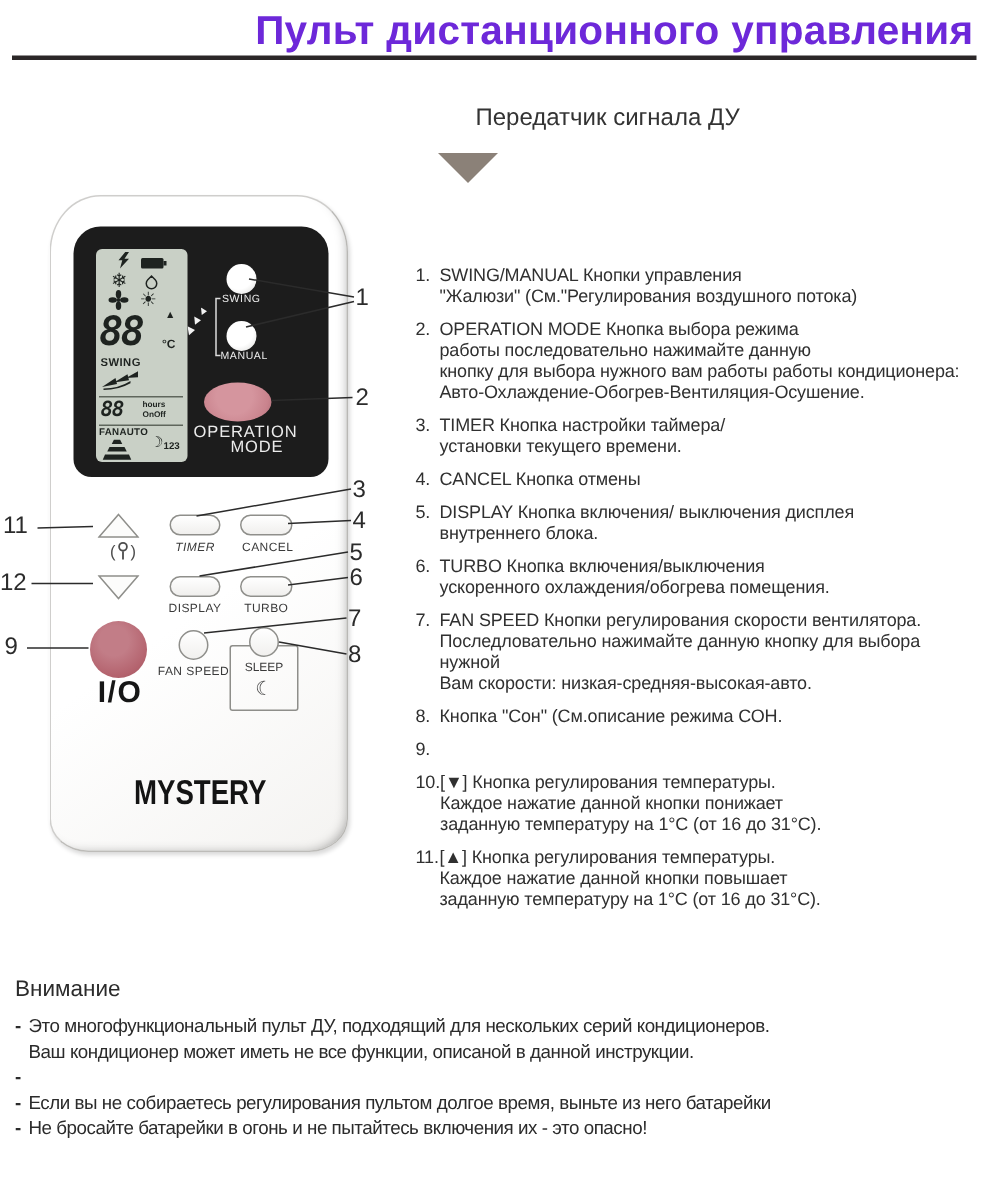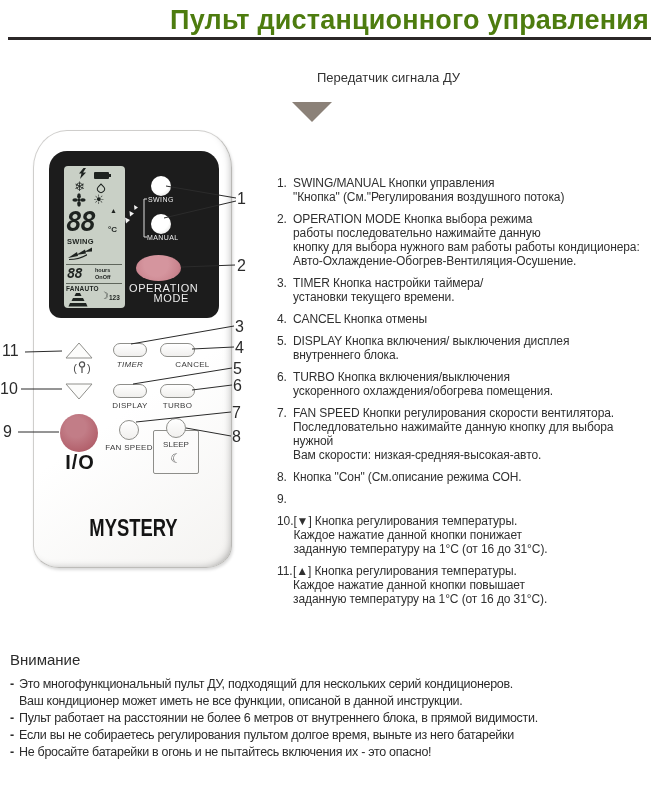--- a/index.html
+++ b/index.html
@@ -10,23 +10,23 @@
     --io-pink:#b4636e;
     --arrow-gray:#8b8178;
   }
   *{margin:0;padding:0;box-sizing:border-box;}
   html,body{background:#ffffff;}
   body{
     width:659px;height:795px;position:relative;overflow:hidden;
     font-family:"Liberation Sans","DejaVu Sans",sans-serif;color:var(--text-primary);
   }
   
-  .title{position:absolute;top:5px;right:10px;font-size:27px;font-weight:bold;letter-spacing:.2px;color:#4d7c0f;}
+  .title{position:absolute;top:5px;right:10px;font-size:27px;font-weight:bold;letter-spacing:.2px;color:#6d28d9;}
   .rule{position:absolute;top:37px;left:8px;right:8px;height:3px;background:#2b2728;}
-  .tx-label{position:absolute;left:269px;top:70px;font-size:13px;color:#333;padding-left:48px;}
+  .tx-label{position:absolute;left:269px;top:70px;font-size:16px;color:#333;padding-left:48px;}
   .tx-arrow{position:absolute;left:292px;top:102px;width:0;height:0;
     border-left:20px solid transparent;border-right:20px solid transparent;
     border-top:20px solid var(--arrow-gray);}
   
   .remote{position:absolute;left:33px;top:130px;width:199px;height:438px;
     background:linear-gradient(145deg,#ffffff 60%,#f4f3f1);
     border:1px solid #cfcecc;border-right-color:#b9b8b5;border-bottom-color:#bdbcb9;
     border-radius:34px 34px 26px 26px / 38px 38px 22px 22px;
     box-shadow:inset -5px -4px 8px -6px rgba(0,0,0,.35), 1px 2px 3px rgba(0,0,0,.15);}
   .panel{position:absolute;left:15px;top:20px;width:170px;height:167px;
@@ -69,21 +69,21 @@
   .lbl-opmode{position:absolute;left:80px;top:132px;width:60px;text-align:right;
     color:#ececec;font-size:11px;line-height:10px;letter-spacing:.6px;white-space:pre-line;}
   .btn-oval{position:absolute;width:34px;height:14px;border-radius:8px;border:1px solid #8f8f8b;
     background:linear-gradient(#ffffff,#f0efed);}
   .b-timer{left:79px;top:212px;} .b-cancel{left:126px;top:212px;width:35px;}
   .b-display{left:79px;top:253px;} .b-turbo{left:126px;top:253px;width:35px;}
   .btn-circle{position:absolute;width:20px;height:20px;border-radius:50%;border:1px solid #8f8f8b;
     background:linear-gradient(#ffffff,#f1f0ee);}
   .b-fan{left:85px;top:289px;} .b-sleep{left:132px;top:287px;}
   .w-lbl{position:absolute;font-size:8px;color:#3a3a3a;letter-spacing:.3px;text-align:center;}
-  .lbl-timer{left:79px;top:229px;width:34px;font-style:italic;} .lbl-cancel{left:138px;top:229px;width:41px;}
+  .lbl-timer{left:79px;top:229px;width:34px;font-style:italic;} .lbl-cancel{left:124px;top:229px;width:41px;}
   .lbl-display{left:73px;top:270px;width:46px;} .lbl-turbo{left:126px;top:270px;width:35px;}
   .lbl-fanspeed{left:63px;top:312px;width:64px;}
   .sleep-box{position:absolute;left:119px;top:299px;width:46px;height:44px;border:1px solid #8e8e8a;border-radius:2px;padding-left:44px;}
   .lbl-sleep{position:absolute;left:0;top:9px;width:100%;text-align:center;font-size:8px;color:#3a3a3a;}
   .sleep-moon{position:absolute;left:0;top:20px;width:100%;text-align:center;font-size:13px;color:#4a4a4a;}
   .btn-io{position:absolute;left:26px;top:283px;width:38px;height:38px;border-radius:50%;
     background:radial-gradient(circle at 42% 35%,#c27d87 30%,var(--io-pink) 70%,#9c525c);}
   .lbl-io{position:absolute;left:8px;top:320px;width:76px;text-align:center;
     font-size:20px;font-weight:600;letter-spacing:1px;color:#161616;}
   .tri-btn{position:absolute;}
@@ -218,28 +218,28 @@
 
 <span class="co co1">1</span>
 <span class="co co2">2</span>
 <span class="co co3">3</span>
 <span class="co co4">4</span>
 <span class="co co5">5</span>
 <span class="co co6">6</span>
 <span class="co co7">7</span>
 <span class="co co8">8</span>
 <span class="co co9">9</span>
-<span class="co co10">10</span>
+<span class="co co10">12</span>
 <span class="co co11">11</span>
 
 <div class="desc-list">
   <div class="li">
       <span class="li-num">1.</span>
       <span class="li-text">SWING/MANUAL Кнопки управления
-"Кнопка" (См."Регулирования воздушного потока)</span>
+"Жалюзи" (См."Регулирования воздушного потока)</span>
     </div>
   <div class="li">
       <span class="li-num">2.</span>
       <span class="li-text">OPERATION MODE Кнопка выбора режима
 работы последовательно нажимайте данную
 кнопку для выбора нужного вам работы работы кондиционера:
 Авто-Охлаждение-Обогрев-Вентиляция-Осушение.</span>
     </div>
   <div class="li">
       <span class="li-num">3.</span>
@@ -289,21 +289,20 @@
 
 <div class="notice">
   <div class="notice-title">Внимание</div>
   <div class="bullet">
       <span class="bullet-dash">-</span>
       <span class="bullet-text">Это многофункциональный пульт ДУ, подходящий для нескольких серий кондиционеров.
 Ваш кондиционер может иметь не все функции, описаной в данной инструкции.</span>
     </div>
   <div class="bullet">
       <span class="bullet-dash">-</span>
-      <span class="bullet-text">Пульт работает на расстоянии не более 6 метров от внутреннего блока, в прямой видимости.</span>
     </div>
   <div class="bullet">
       <span class="bullet-dash">-</span>
       <span class="bullet-text">Если вы не собираетесь регулирования пультом долгое время, выньте из него батарейки</span>
     </div>
   <div class="bullet">
       <span class="bullet-dash">-</span>
       <span class="bullet-text">Не бросайте батарейки в огонь и не пытайтесь включения их - это опасно!</span>
     </div>
 </div>

